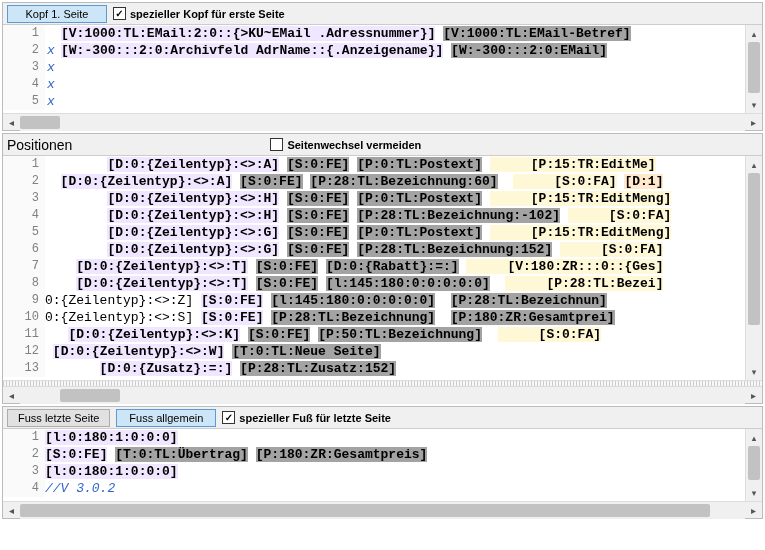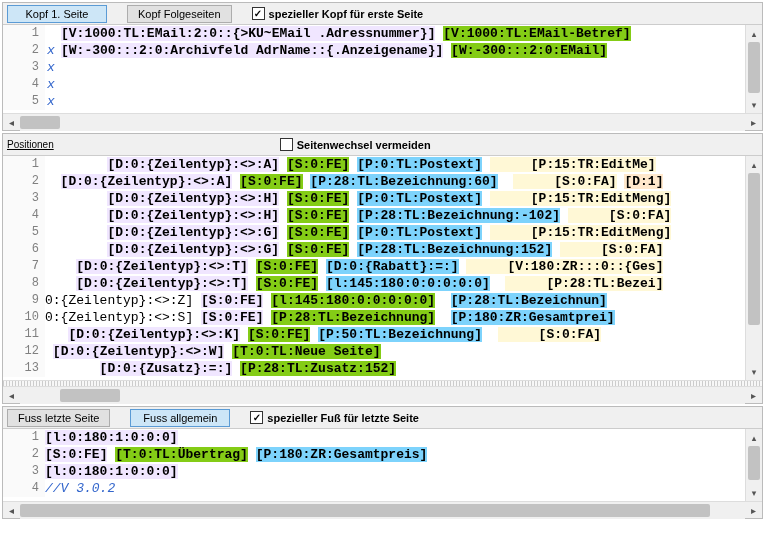--- a/index.html
+++ b/index.html
@@ -16,41 +16,40 @@
     margin: 2px;
     background: #fff;
   }
   .header-bar {
     display: flex;
     align-items: center;
     background: #f0f0f0;
     border-bottom: 1px solid #ccc;
     height: 22px;
     padding: 0 4px;
-    gap: 20px;
+    gap: 6px;
   }
   .btn {
     background: #e1e1e1;
     border: 1px solid #adadad;
     padding: 1px 10px;
     font-size: 11px;
     height: 18px;
     line-height: 14px;
     cursor: pointer;
     min-width: 100px;
   }
   .btn.active {
     background: #cde6f7;
     border-color: #5b9bd5;
   }
   .plain-label {
-    font-size: 10px;
+    font-size: 14px;
     color: #000;
     padding-right: 6px;
-    text-decoration: underline;
   }
   .checkbox-wrap {
     display: flex;
     align-items: center;
     gap: 4px;
     font-size: 11px;
     font-weight: bold;
   }
   .checkbox-wrap.normal { font-weight: bold; }
   .checkbox-box {
@@ -101,22 +100,22 @@
   .code {
     flex: 1;
     line-height: 17px;
     overflow: hidden;
   }
   .code span { white-space: pre; }
   
   .br { color: #000; font-weight: bold; } 
   .kw { font-weight: bold; }
   .purple { background: #f0e6ff; }
-  .cyan { background: #84cc16; }
-  .green { background: #7dd3fc; }
+  .cyan { background: #a3a3a3; }
+  .green { background: #a3a3a3; }
   .yellow { background: #fff8d6; padding-left: 41px; }
   .orange { background: #ffe8cc; text-align: center; }
   .comment { color: #3366cc; font-style: italic; }
   .hscroll {
     height: 17px;
     background: #f0f0f0;
     border-top: 1px solid #ddd;
     display: flex;
     align-items: center;
   }
@@ -182,21 +181,20 @@
     color: #888;
     line-height: 4px;
   }
 </style>
 </head>
 <body>
 
 <div class="section">
   <div class="header-bar">
     <button class="btn active">Kopf 1. Seite</button>
-    <button class="btn">Kopf Folgeseiten</button>
     <label class="checkbox-wrap">
       <span class="checkbox-box">✓</span>
       <span>spezieller Kopf für erste Seite</span>
     </label>
   </div>
   <div class="code-area" style="height:88px">
     <div class="code-body" id="header-lines">
         <div class="line"><div class="gutter">1</div><div class="marker"></div><div class="code"><span class="purple"><span class="br">[</span><span class="kw">V:1000:TL:EMail:2:0::{&gt;KU~EMail .Adressnummer}</span><span class="br">]</span></span><span> </span><span class="cyan"><span class="br">[</span><span class="kw">V:1000:TL:EMail-Betref</span><span class="br">]</span></span></div></div>
         <div class="line"><div class="gutter">2</div><div class="marker">x</div><div class="code"><span class="purple"><span class="br">[</span><span class="kw">W:-300:::2:0:Archivfeld AdrName::{.Anzeigename}</span><span class="br">]</span></span><span> </span><span class="cyan"><span class="br">[</span><span class="kw">W:-300:::2:0:EMail</span><span class="br">]</span></span></div></div>
         <div class="line"><div class="gutter">3</div><div class="marker">x</div><div class="code"></div></div>

